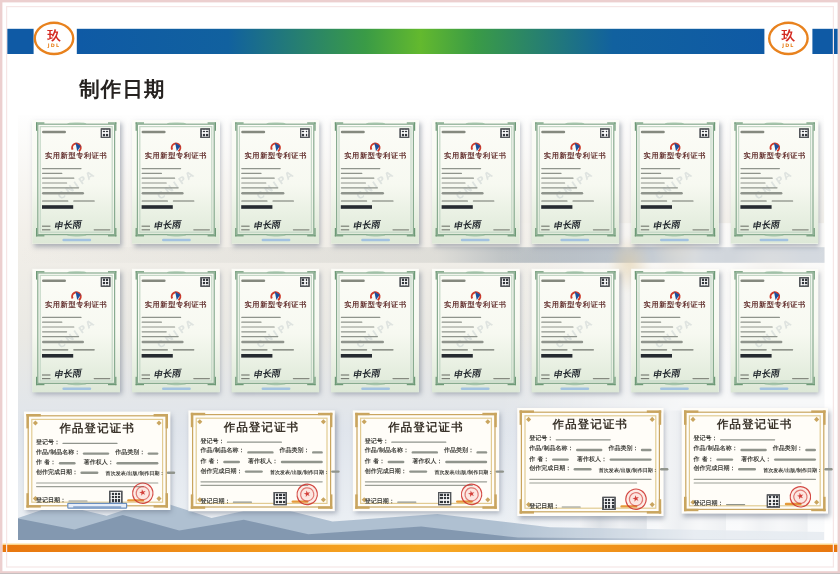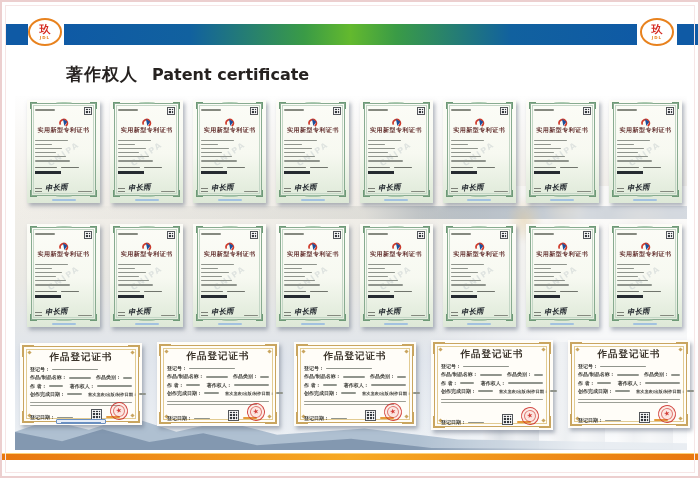--- a/index.html
+++ b/index.html
@@ -166,22 +166,21 @@
   <div class="logo left">
     <span class="ch">玖</span>
     <span class="sub">JDL</span>
   </div>
   <div class="logo right">
     <span class="ch">玖</span>
     <span class="sub">JDL</span>
   </div>
 
   <div class="title-row">
-    <span class="title-cn">著作权人</span>
-    <span class="title-en">Patent certificate</span>
+    <span class="title-cn">制作日期</span>
   </div>
 
   <div class="bg">
     <div class="sky"></div>
     <div class="band"></div>
     <div class="gold g1"></div>
     <div class="gold g2"></div>
     <div class="gold g3"></div>
     <div class="pillar p1"></div>
     <div class="pillar p2"></div>

